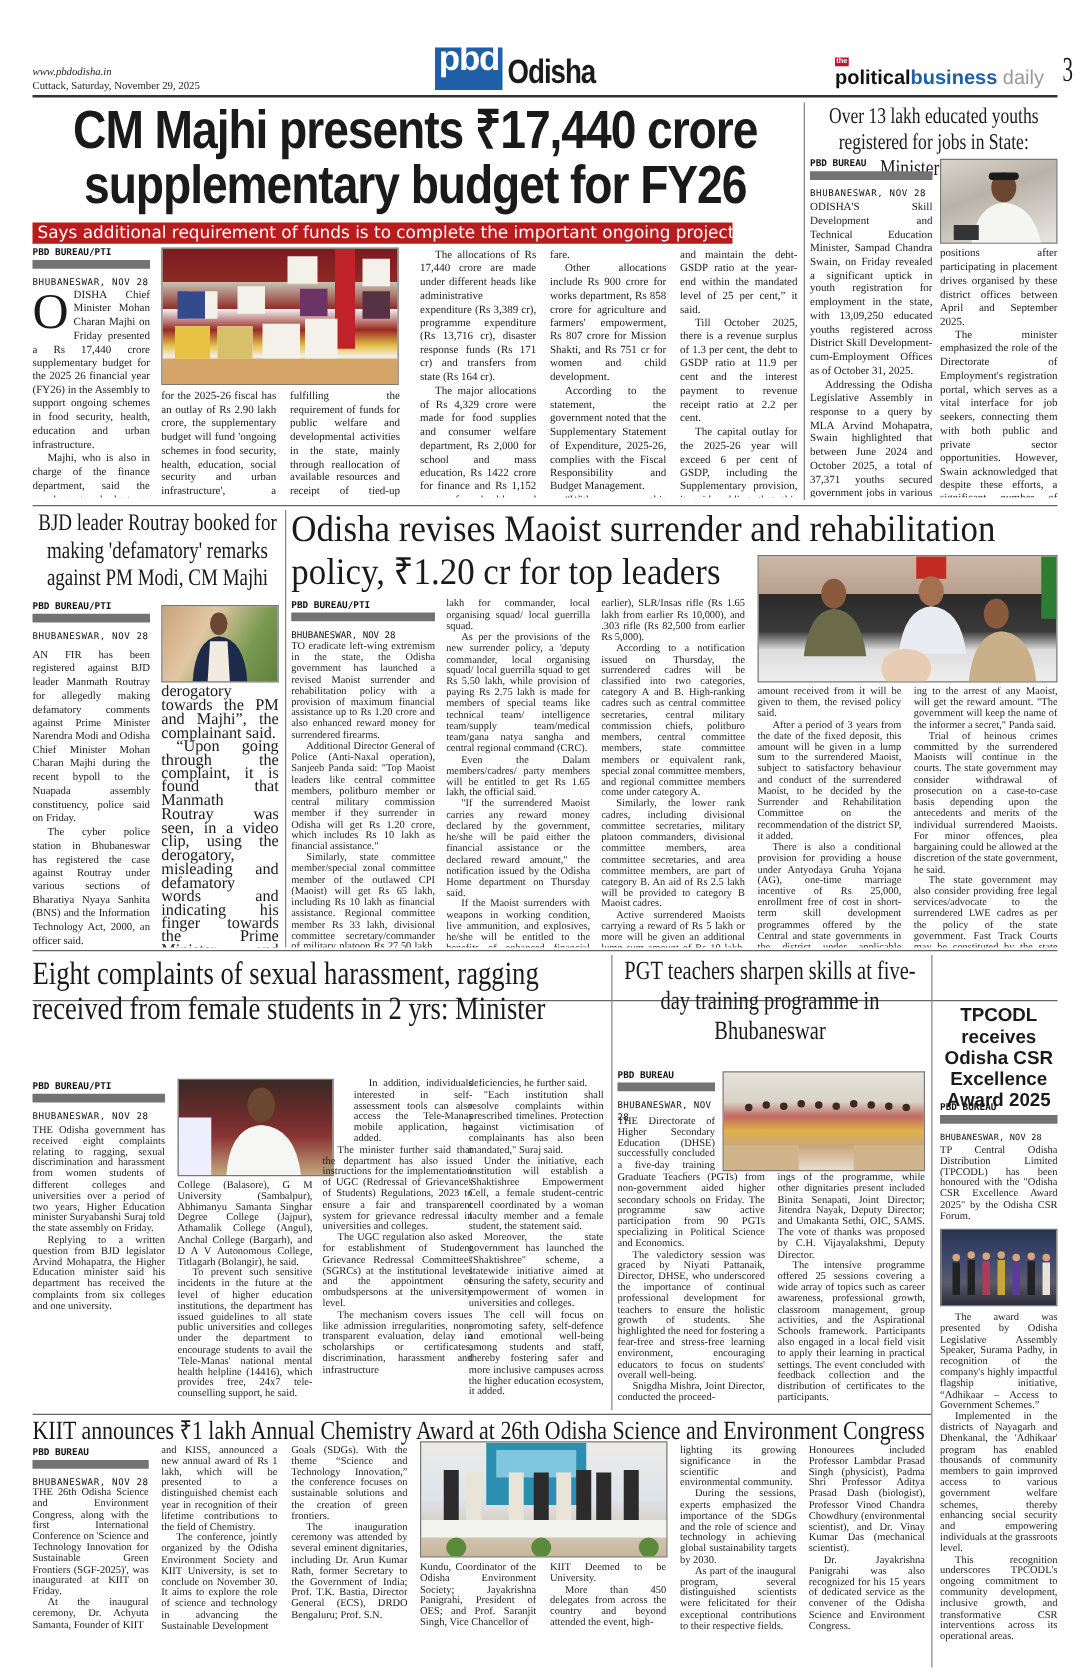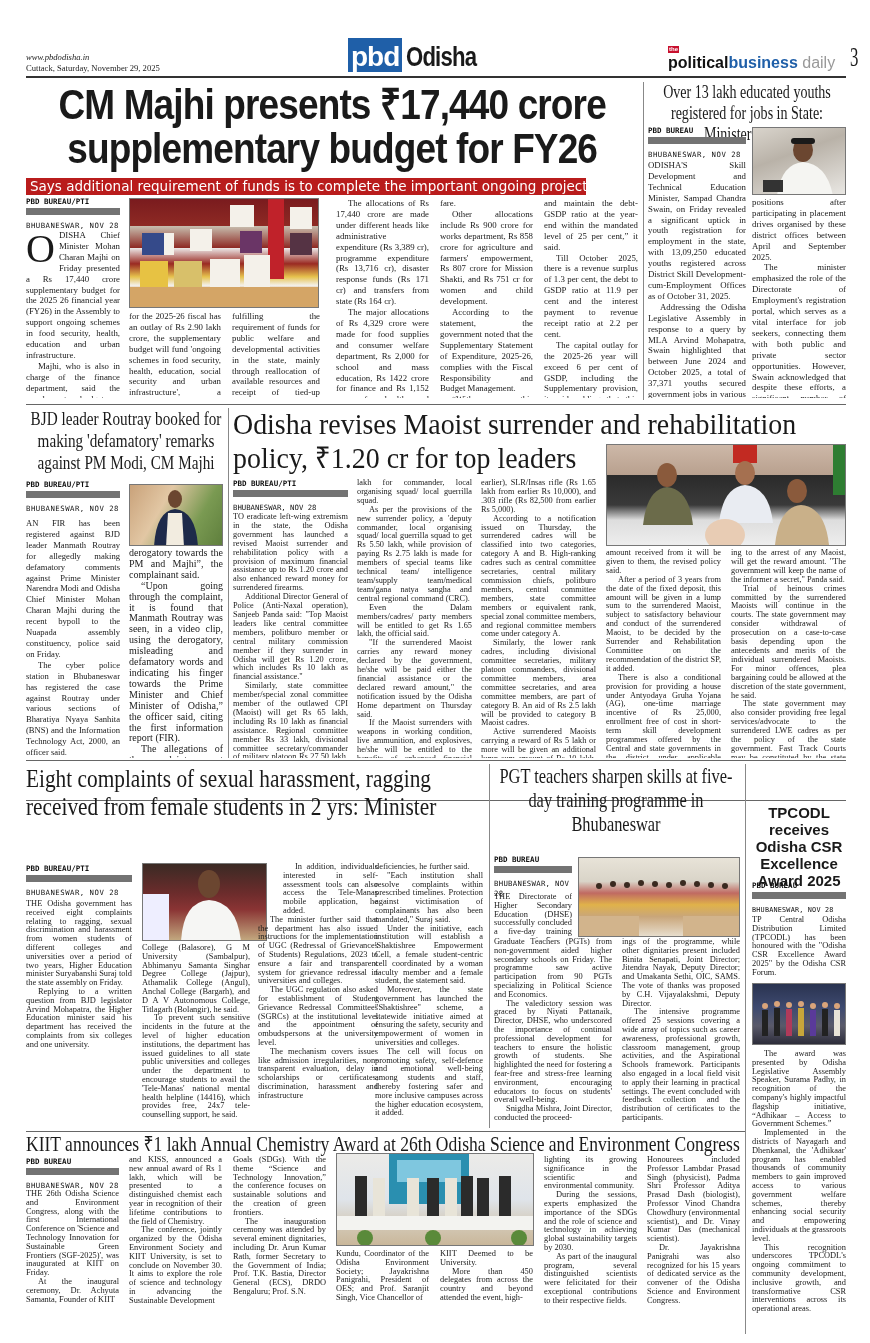--- a/index.html
+++ b/index.html
@@ -2,21 +2,21 @@
 <html><head>
 <meta charset="utf-8">
 <style>
 *{box-sizing:border-box;margin:0;padding:0}
 html,body{width:870px;height:1343px;background:#fff;overflow:hidden}
 body{position:relative;font-family:"Liberation Serif","DejaVu Serif",serif;color:#1a1a1a}
 .abs{position:absolute}
 .mast-left{left:26px;top:52px;font-size:8.6px;line-height:11px;color:#222}
 .mast-left .url{font-style:italic}
 .logo{left:348px;top:38px;height:34px;display:flex;align-items:flex-end}
-.logo .pbd{background:#1f5fa8;color:#fff;font-family:"Liberation Sans",sans-serif;font-weight:bold;font-size:28px;line-height:30px;padding:0 3px;letter-spacing:-1px;height:34px;display:flex;align-items:flex-end}
+.logo .pbd{background:#1f5fa8;color:#fff;font-family:"Liberation Sans",sans-serif;font-weight:bold;font-size:28px;line-height:30px;padding:10px 3px;letter-spacing:-1px;height:34px;display:flex;align-items:flex-end}
 .logo .od{font-family:"Liberation Sans",sans-serif;font-weight:bold;font-size:27px;line-height:30px;margin-left:4px;letter-spacing:-1px;transform:scaleX(.82);transform-origin:left bottom}
 .brand{left:668px;top:46px;font-family:"Liberation Sans",sans-serif;font-weight:bold;font-size:16px;line-height:18px}
 .brand .the{display:block;background:#c8102e;color:#fff;font-size:6px;line-height:7px;width:11px;text-align:center;margin-bottom:1px}
 .brand .pol{color:#111}.brand .bus{color:#1f5fa8}.brand .dly{color:#999;font-weight:normal}
 .pageno{left:850px;top:42px;font-family:"Liberation Serif",serif;font-size:28px;line-height:30px;transform:scaleX(.6);transform-origin:left}
 .rule{background:#333;height:1.5px}
 .vrule{background:#888;width:1px}
 .hl-main{left:26px;top:82px;width:612px;font-family:"Liberation Sans",sans-serif;font-weight:bold;font-size:43px;line-height:44px;text-align:center;letter-spacing:-1px;transform:scaleX(.86);transform-origin:left top;width:712px}
 .subbar{left:26px;top:178px;width:560px;height:17px;background:#b91c1c;color:#fff;font-family:"DejaVu Sans",sans-serif;font-size:13.5px;line-height:17px;white-space:nowrap;overflow:hidden;padding-left:4px}
 .byline{font-family:"DejaVu Sans Mono",monospace;font-weight:bold;font-size:7.5px;line-height:10px;color:#111;border-bottom:7px solid #737373;padding-bottom:1px}
@@ -141,21 +141,21 @@
   <p>The case was registered on Thursday on the basis of a written complaint lodged by state BJP leader Jayant Kumar Jena on November 14, he said.</p>
 
 </div>
 <div class="photo" style="left:129px;top:484px;width:94px;height:62px;background:linear-gradient(120deg,#c9a27a 0%,#e2c7a4 35%,#7a9a52 70%,#5f7f3d 100%)">
   <svg width="94" height="62">
       <ellipse cx="45" cy="14" rx="7" ry="9" fill="#6b4630"></ellipse>
       <path d="M24 62 Q26 26 45 24 Q66 26 68 62Z" fill="#1e2a4a"></path>
       <path d="M36 62 L38 28 L52 28 L54 62Z" fill="#f2ece0"></path>
     </svg>
 </div>
-<div class="col" style="left:129px;top:548px;width:94px;height:210px;font-size:10px">
+<div class="col" style="left:129px;top:548px;width:94px;height:210px;font-size:13px">
   <p class="ni">derogatory towards the PM and Majhi”, the complainant said.</p>
   <p>“Upon going through the complaint, it is found that Manmath Routray was seen, in a video clip, using the derogatory, misleading and defamatory words and indicating his finger towards the Prime Minister and Chief Minister of Odisha,” the officer said, citing the first information report (FIR).</p>
   <p>The allegations of the complaint amount to “defamation and harming the reputation”, he said.</p>
   <p>BJP candidate Jay Dholakia won the Nuapada assembly bypoll by 83,748 votes. The Congress bagged the second spot, while the state's main opposition BJD was relegated to the third position.</p>
 </div>
 
 <div class="abs vrule" style="left:228px;top:408px;height:350px"></div>
 
 <div class="abs hl-big" style="left:233px;top:407px;font-size:30px;line-height:34px;transform:scaleX(.93);transform-origin:left top">
   <div>Odisha revises Maoist surrender and rehabilitation</div>

